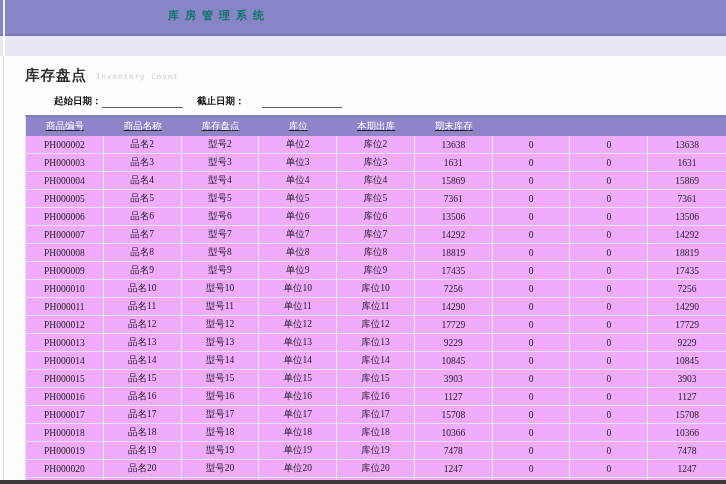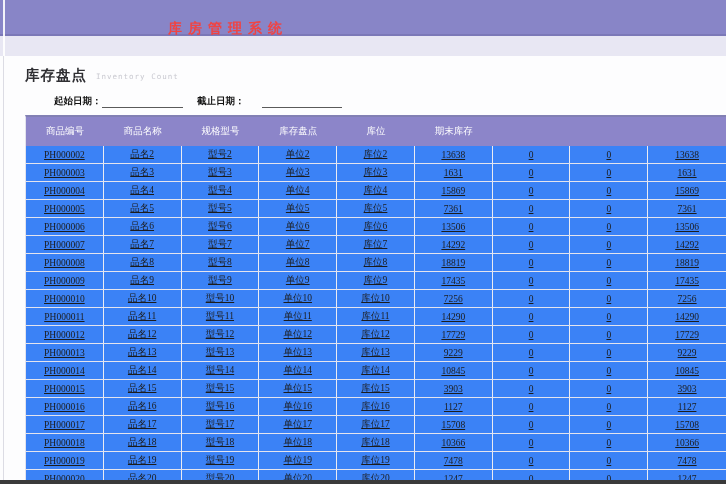--- a/index.html
+++ b/index.html
@@ -18,22 +18,22 @@
   }
   .topbar-edge {
     position: absolute; left: 0; top: 34px; width: 726px; height: 2px;
     background: #7b78b7;
   }
   .subbar {
     position: absolute; left: 0; top: 36px; width: 726px; height: 20px;
     background: #e8e7f3;
   }
   .app-title {
-    position: absolute; left: 168px; top: 20px;
-    font-size: 14px; font-weight: bold; color: #ef4444;
+    position: absolute; left: 168px; top: 8px;
+    font-size: 11px; font-weight: bold; color: #0f766e;
     letter-spacing: 6px; white-space: nowrap;
   }
 
   
   .edge-line-top {
     position: absolute; left: 3px; top: 0; width: 2px; height: 56px;
     background: rgba(255,255,255,0.9); z-index: 5;
   }
   .edge-line-bottom {
     position: absolute; left: 3px; top: 56px; width: 1px; height: 428px;
@@ -66,32 +66,31 @@
   .date-input.end   { left: 262px; width: 80px; }
 
   
   .table {
     position: absolute; left: 25px; top: 115px; width: 701px;
     border-top: 2px solid #8280b4;
     border-left: 1px solid #e3e3ed;
   }
   .thead {
     display: grid; grid-template-columns: repeat(9, 1fr);
-    height: 29px; background: #8c85c9;
+    height: 19px; background: #8c85c9; text-decoration: underline;
   }
   .th {
     display: flex; align-items: center; justify-content: center;
     color: #ffffff; font-size: 9.5px; white-space: nowrap; overflow: hidden;
     font-family: "Liberation Serif", "DejaVu Serif", serif;
   }
   .tr {
     display: grid; grid-template-columns: repeat(9, 1fr);
-    height: 18px; background: #3b82f6;
+    height: 18px; background: #f0abfc;
     border-bottom: 1px solid #e4e4ee;
-    text-decoration: underline;
   }
   .td {
     display: flex; align-items: center; justify-content: center;
     font-size: 9.5px; color: #1c1c1c;
     font-family: "Liberation Serif", "DejaVu Serif", serif;
     border-right: 1px solid #ebebf2;
     white-space: nowrap; overflow: hidden;
   }
   .td:last-child { border-right: none; }
   .tr.empty-row { height: 4px; border-bottom: none; }
@@ -119,23 +118,23 @@
 
 <div class="date-label start">起始日期：</div>
 <input class="date-input start" type="text" value="" style="">
 <div class="date-label end">截止日期：</div>
 <input class="date-input end" type="text" value="" style="">
 
 <div class="table">
   <div class="thead" id="thead">
       <div class="th">商品编号</div>
       <div class="th">商品名称</div>
-      <div class="th">规格型号</div>
       <div class="th">库存盘点</div>
       <div class="th">库位</div>
+      <div class="th">本期出库</div>
       <div class="th">期末库存</div>
     </div>
   <div id="tbody">
       <div class="tr">
         <div class="td">PH000002</div>
         <div class="td">品名2</div>
         <div class="td">型号2</div>
         <div class="td">单位2</div>
         <div class="td">库位2</div>
         <div class="td">13638</div>

